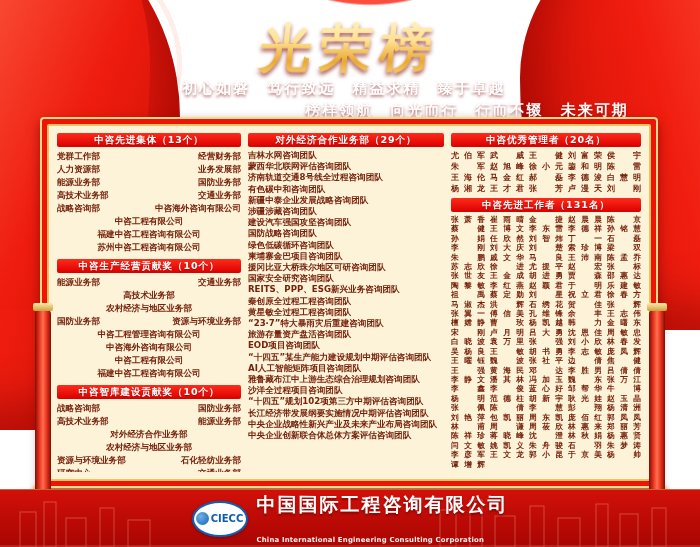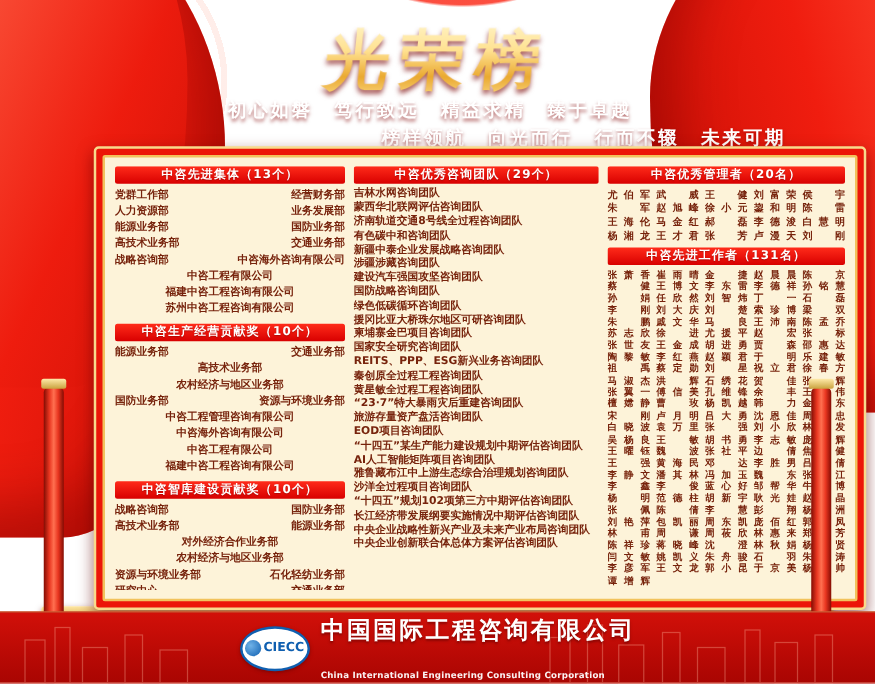--- a/index.html
+++ b/index.html
@@ -45,21 +45,21 @@
     -webkit-background-clip:text;background-clip:text;color:transparent;
     filter:drop-shadow(0 3px 2px rgba(120,0,0,.65));}
   .slogan{position:absolute;z-index:3;width:100%;text-align:center;color:#fff;
     font-weight:bold;font-size:15px;letter-spacing:2px;word-spacing:10px;
     text-shadow:0 2px 3px rgba(130,0,0,.55);}
   .slogan.s1{top:79px;transform:translateX(-6px);}
   .slogan.s2{top:101px;transform:translateX(117px);}
   
   .panel{position:absolute;left:40px;top:117px;width:618px;height:371px;z-index:3;
     background:#ec1508;border:2px solid #f8da8c;border-radius:4px;
-    box-shadow:0 5px 12px rgba(95,0,0,.55);padding:5px;box-sizing:border-box;margin-left:35px;}
+    box-shadow:0 5px 12px rgba(95,0,0,.55);padding:5px;box-sizing:border-box;}
   .panel-inner{width:100%;height:100%;background:#fdf3d9;border:2px solid #f2c25c;border-radius:2px;
     box-sizing:border-box;display:flex;gap:7px;padding:7px 8px;overflow:hidden;}
   .col{overflow:hidden;}
   .col-left{width:184px;flex:none;}
   .col-mid{flex:1;}
   .col-right{width:190px;flex:none;display:flex;flex-direction:column;}
   .sec-h{background:linear-gradient(180deg,#ff2b1a,#d80000);color:#fff;font-weight:bold;
     font-size:9.5px;line-height:14px;text-align:center;border-radius:2px;letter-spacing:1px;
     margin-bottom:3px;text-shadow:0 1px 1px rgba(100,0,0,.4);}
   .section{margin-bottom:5px;}
@@ -193,33 +193,33 @@
             <span class="litem">石化轻纺业务部</span>
           </div>
           <div class="lrow">
             <span class="litem">研究中心</span>
             <span class="litem">交通业务部</span>
           </div>
         </div>
       </div>
 
     <div class="col col-mid">
-      <div class="sec-h">中咨优秀咨询团队（29个）</div>
+      <div class="sec-h">对外经济合作业务部（29个）</div>
       <div>
           <div class="team">吉林水网咨询团队</div>
           <div class="team">蒙西华北联网评估咨询团队</div>
           <div class="team">济南轨道交通8号线全过程咨询团队</div>
           <div class="team">有色碳中和咨询团队</div>
           <div class="team">新疆中泰企业发展战略咨询团队</div>
           <div class="team">涉疆涉藏咨询团队</div>
           <div class="team">建设汽车强国攻坚咨询团队</div>
           <div class="team">国防战略咨询团队</div>
           <div class="team">绿色低碳循环咨询团队</div>
+          <div class="team">柬埔寨金巴项目咨询团队</div>
           <div class="team">援冈比亚大桥珠尔地区可研咨询团队</div>
-          <div class="team">柬埔寨金巴项目咨询团队</div>
           <div class="team">国家安全研究咨询团队</div>
           <div class="team">REITS、PPP、ESG新兴业务咨询团队</div>
           <div class="team">秦创原全过程工程咨询团队</div>
           <div class="team">黄星敏全过程工程咨询团队</div>
           <div class="team">“23·7”特大暴雨灾后重建咨询团队</div>
           <div class="team">旅游存量资产盘活咨询团队</div>
           <div class="team">EOD项目咨询团队</div>
           <div class="team">“十四五”某生产能力建设规划中期评估咨询团队</div>
           <div class="team">AI人工智能矩阵项目咨询团队</div>
           <div class="team">雅鲁藏布江中上游生态综合治理规划咨询团队</div>

